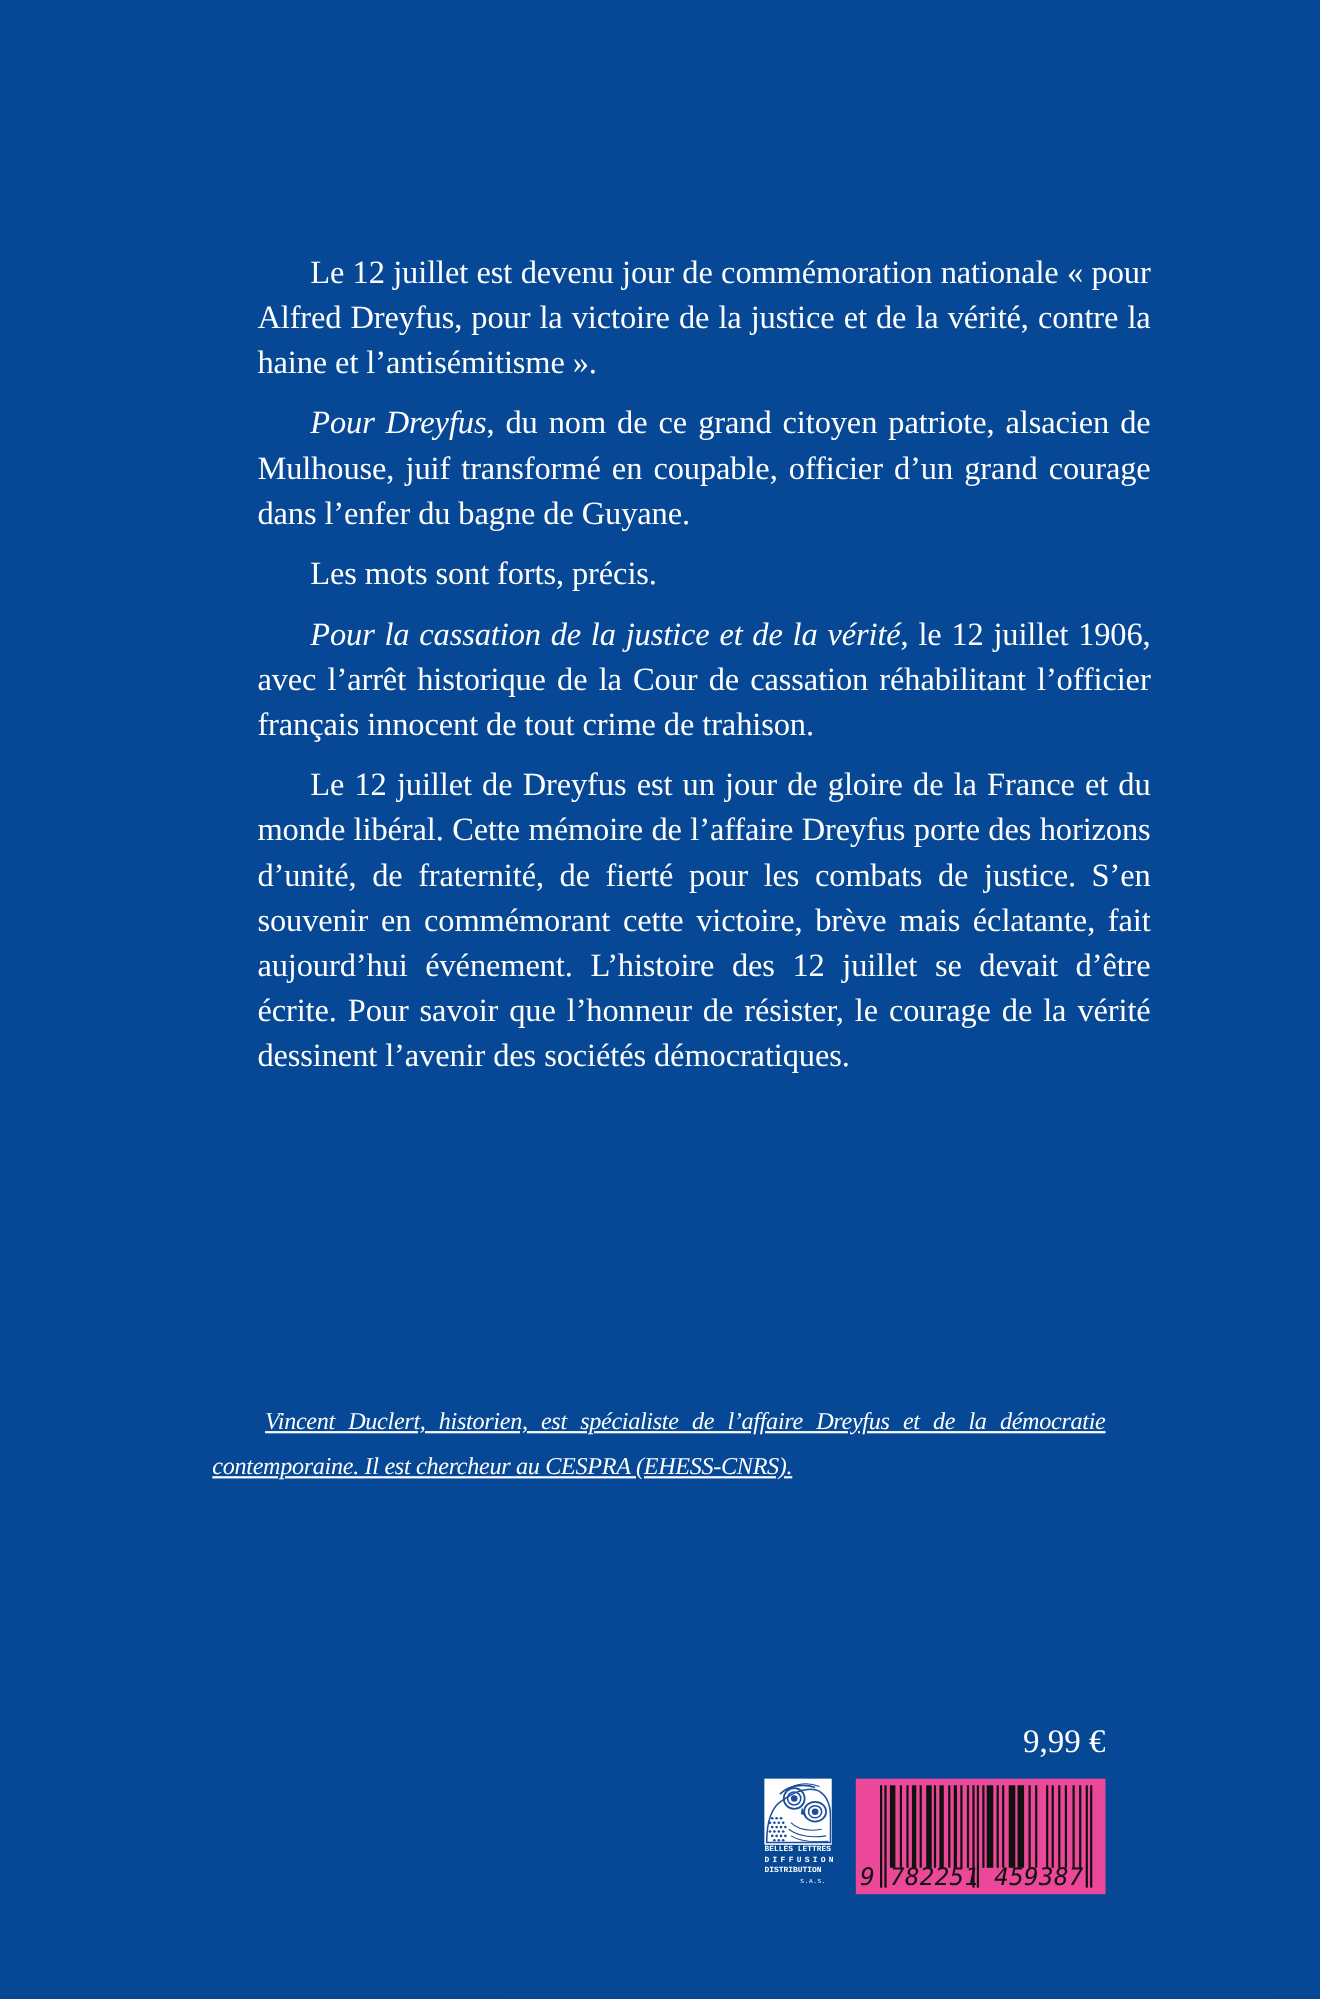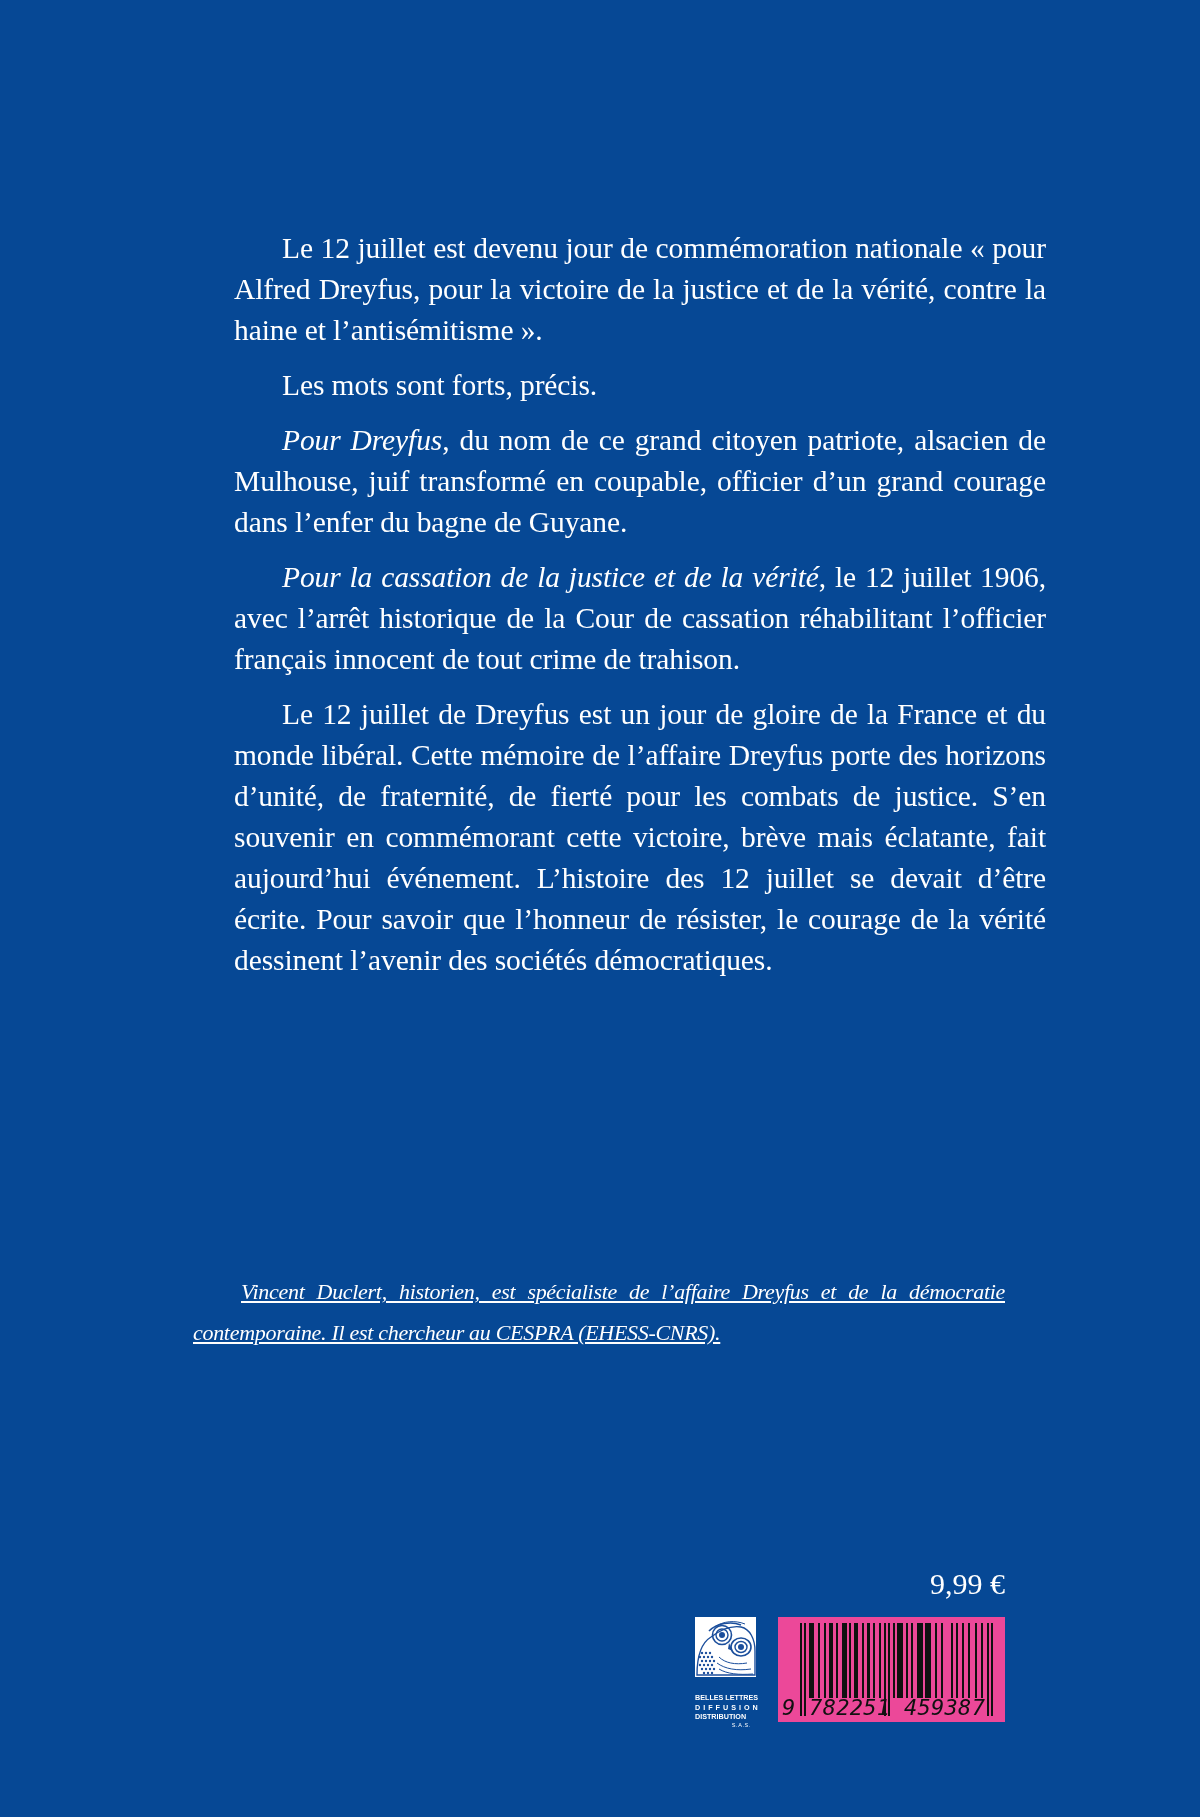--- a/index.html
+++ b/index.html
@@ -61,22 +61,22 @@
       top: 1617px;
       width: 62px;
     }
     .owl-box {
       width: 61px;
       height: 60px;
       background: #ffffff;
       display: block;
     }
     .pub-text {
-      margin-top: 16px;
-      font-family: Liberation Sans, sans-serif;
+      margin-top: 1px;
+      font-family: Liberation Mono, monospace;
       font-weight: bold;
       font-size: 7.2px;
       line-height: 9.5px;
       color: #ffffff;
       letter-spacing: 0;
       white-space: nowrap;
     }
     .pub-text .l2 { letter-spacing: 3px; }
     .pub-text .sas {
       font-weight: normal;
@@ -113,24 +113,24 @@
       white-space: pre;
     }
   </style>
 </head>
 <body>
 
 <div class="text-block">
   <p class="para">
     <span>Le 12 juillet est devenu jour de commémoration nationale « pour Alfred Dreyfus, pour la victoire de la justice et de la vérité, contre la haine et l’antisémitisme ».</span>
   </p>
+  <p class="para"><em>Pour Dreyfus</em><span>, du nom de ce grand citoyen patriote, alsacien de Mulhouse, juif transformé en coupable, officier d’un grand courage dans l’enfer du bagne de Guyane.</span></p>
   <p class="para">
     <span>Les mots sont forts, précis.</span>
   </p>
-  <p class="para"><em>Pour Dreyfus</em><span>, du nom de ce grand citoyen patriote, alsacien de Mulhouse, juif transformé en coupable, officier d’un grand courage dans l’enfer du bagne de Guyane.</span></p>
   <p class="para"><em>Pour la cassation de la justice et de la vérité</em><span>, le 12 juillet 1906, avec l’arrêt historique de la Cour de cassation réhabilitant l’officier français innocent de tout crime de trahison.</span></p>
   <p class="para">
     <span>Le 12 juillet de Dreyfus est un jour de gloire de la France et du monde libéral. Cette mémoire de l’affaire Dreyfus porte des horizons d’unité, de fraternité, de fierté pour les combats de justice. S’en souvenir en commémorant cette victoire, brève mais éclatante, fait aujourd’hui événement. L’histoire des 12 juillet se devait d’être écrite. Pour savoir que l’honneur de résister, le courage de la vérité dessinent l’avenir des sociétés démocratiques.</span>
   </p>
 </div>
 
 <p class="bio">Vincent Duclert, historien, est spécialiste de l’affaire Dreyfus et de la démocratie contemporaine. Il est chercheur au CESPRA (EHESS-CNRS).</p>
 
 <div class="price">9,99 €</div>
 

